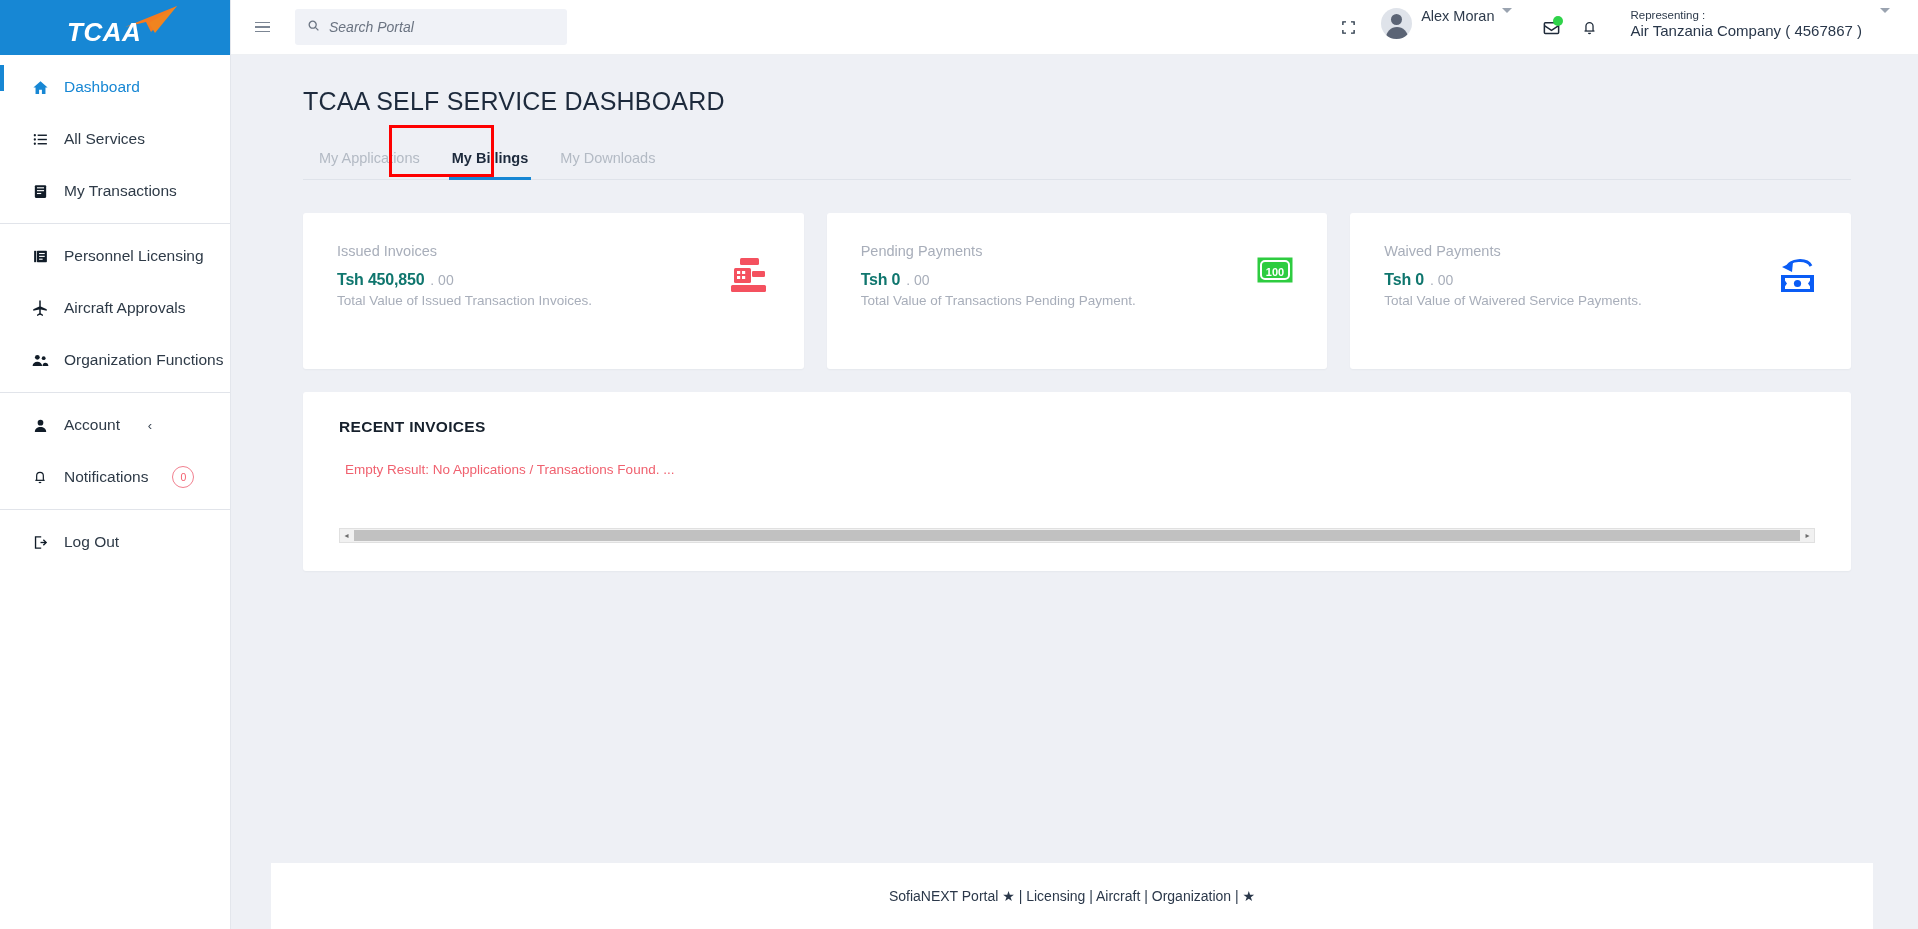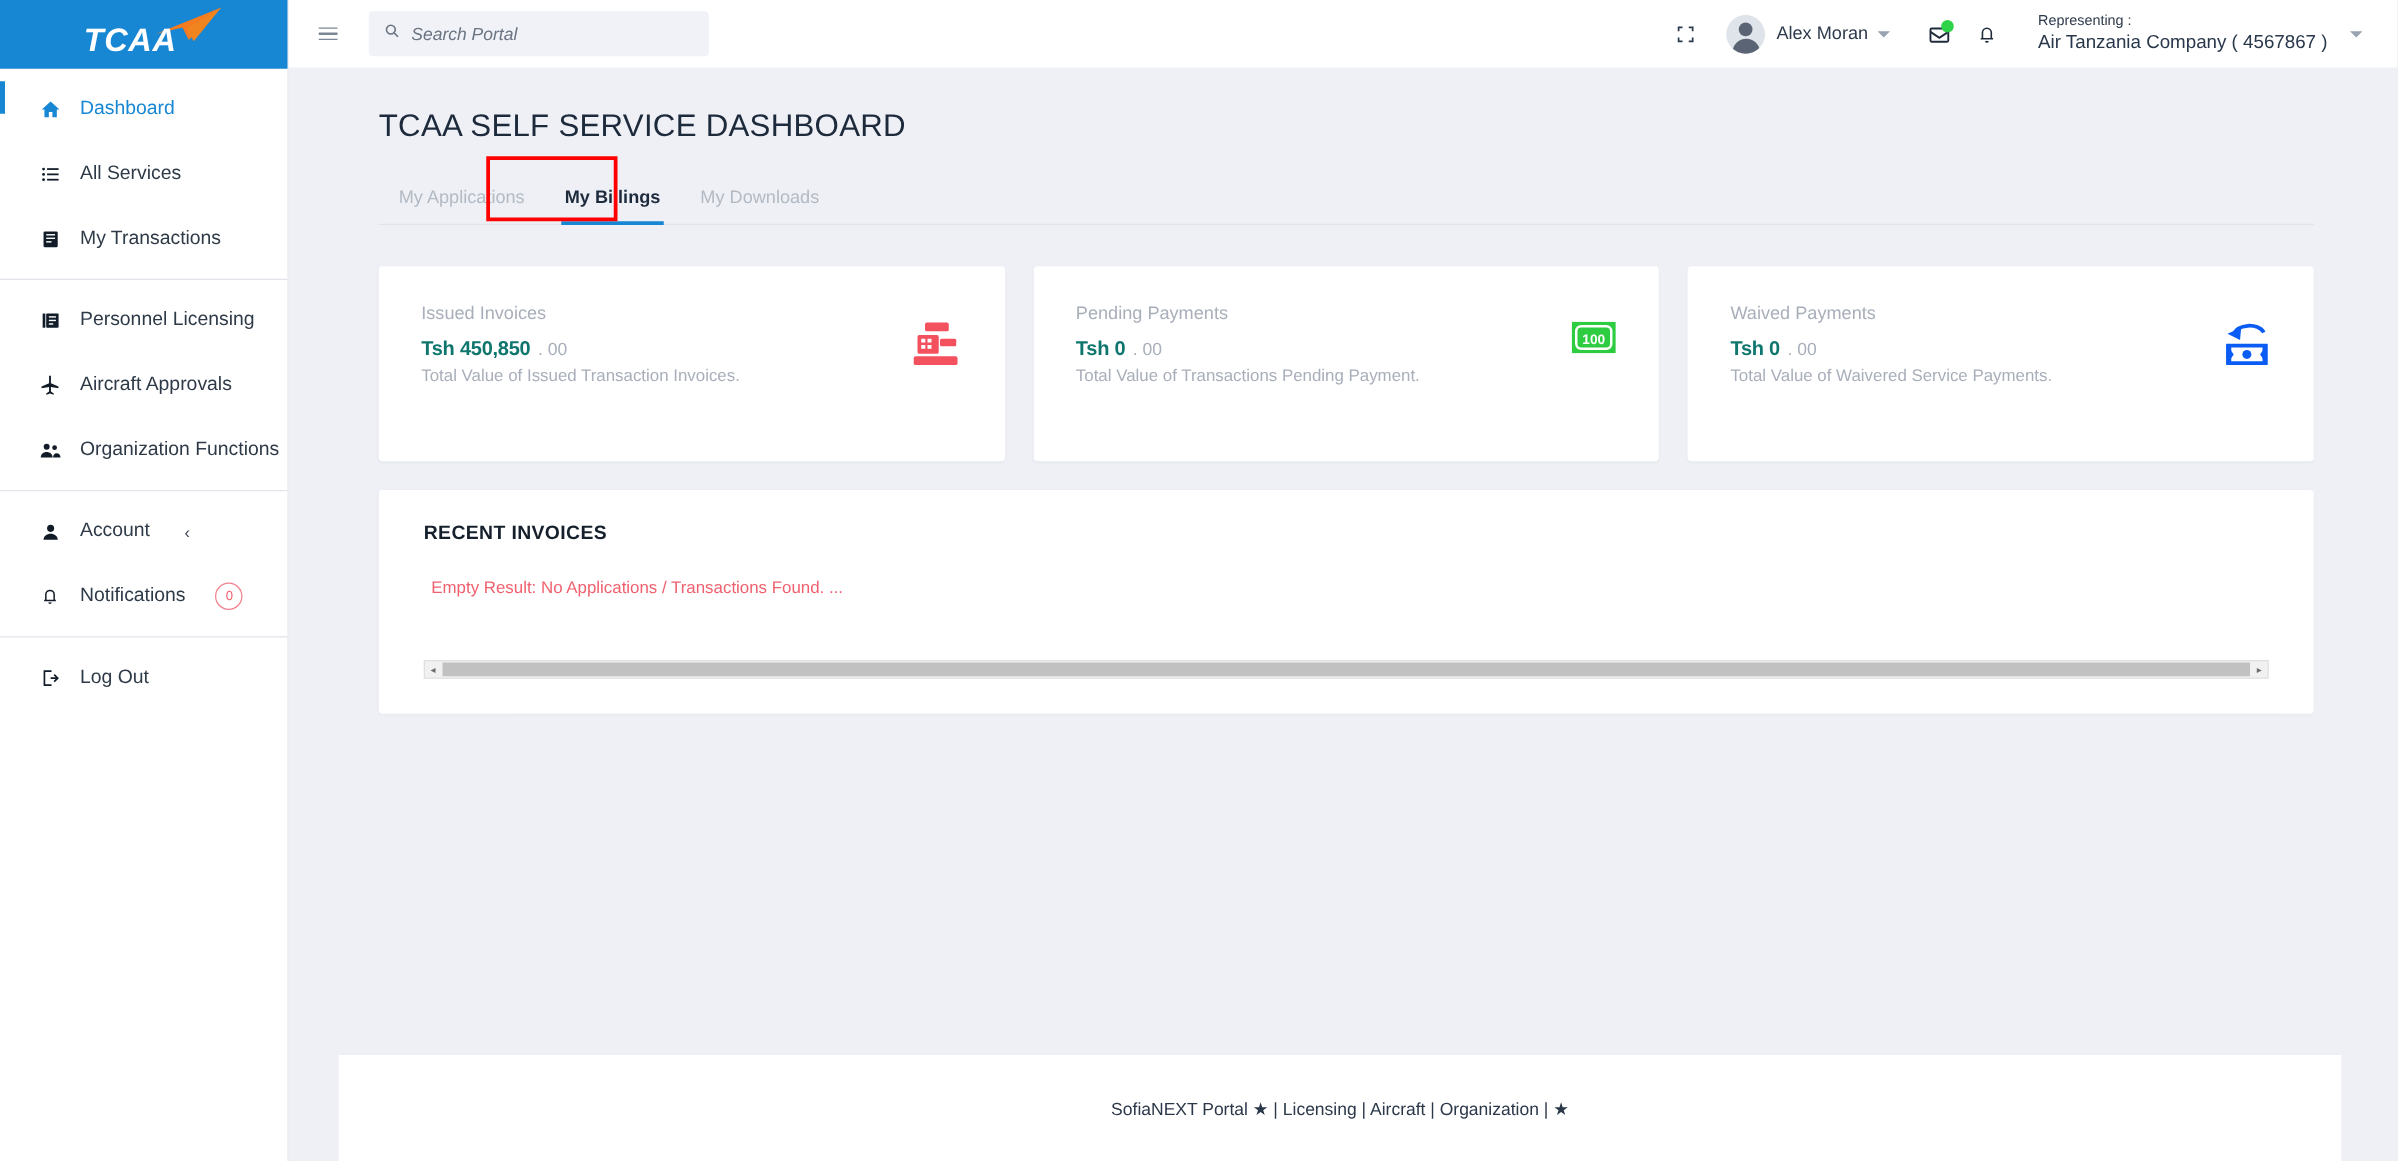--- a/index.html
+++ b/index.html
@@ -84,21 +84,21 @@
     display: flex; align-items: center; gap: 9px; padding: 0 12px;
   }
   .search-box input {
     border: none; outline: none; background: transparent;
     font-size: 14px; color: #3c4654; width: 100%;
     font-family: "Liberation Sans", sans-serif;
     font-style: italic;
   }
   .search-box input::placeholder { color: #6b7482; }
 
-  .top-right { margin-left: auto; display: flex; align-items: center; gap: 0; }
+  .top-right { margin-left: auto; display: flex; gap: 0; }
   .icon-btn {
     width: 38px; height: 38px; display: flex; align-items: center;
     justify-content: center; cursor: pointer; color: #2b3a4a; position: relative;
   }
   .avatar {
     width: 31px; height: 31px; border-radius: 50%;
     background: #dfe3ea; overflow: hidden; position: relative;
     margin-right: 9px; margin-left: 14px; flex: 0 0 31px;
   }
   .avatar .head {
@@ -196,21 +196,21 @@
   }
   .hscroll .arrow {
     width: 13px; height: 13px; flex: 0 0 13px;
     display: flex; align-items: center; justify-content: center;
     font-size: 8px; color: #6d6d6d; cursor: pointer;
   }
   .hscroll .thumb { flex: 1; height: 11px; background: #c1c1c1; margin: 0 1px; cursor: grab; }
 
   .footer {
     position: absolute; left: 40px; right: 45px; bottom: 0;
-    height: 85px; background: #fff;
+    height: 66px; background: #fff;
     display: flex; align-items: center; justify-content: center;
   }
   .footer-inner { font-size: 14px; color: #2b384a; }
 </style>
 </head>
 <body>
 
 <div class="app">
 
   <aside class="sidebar">

